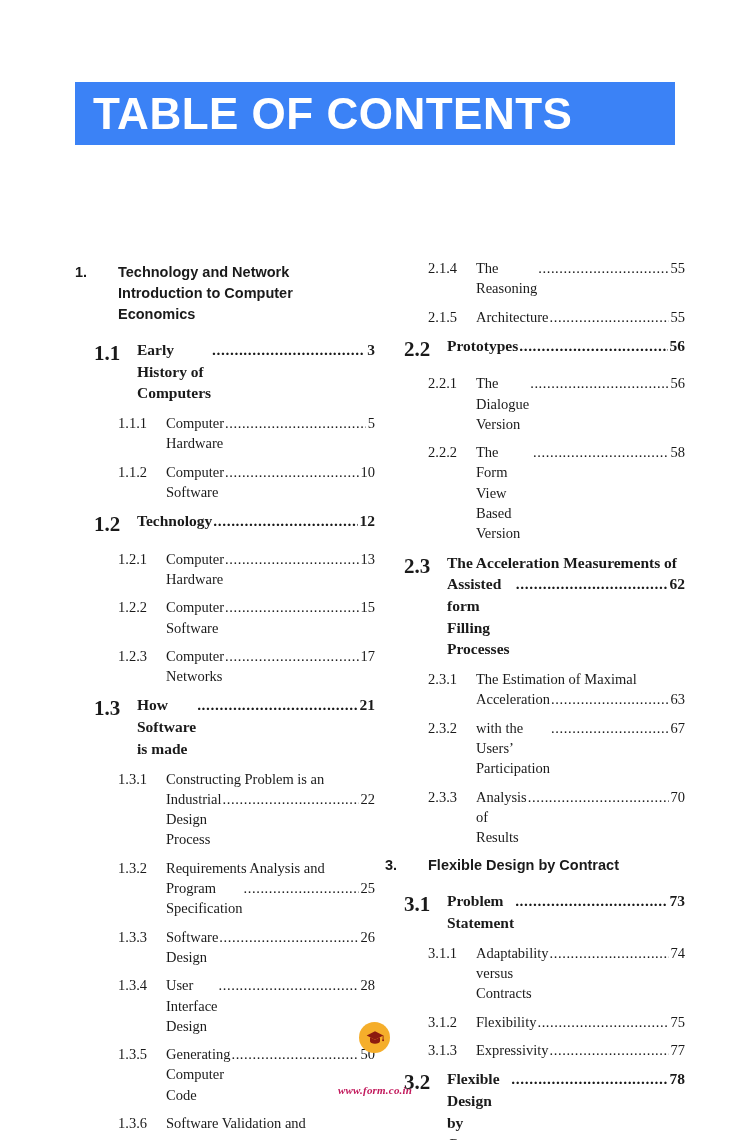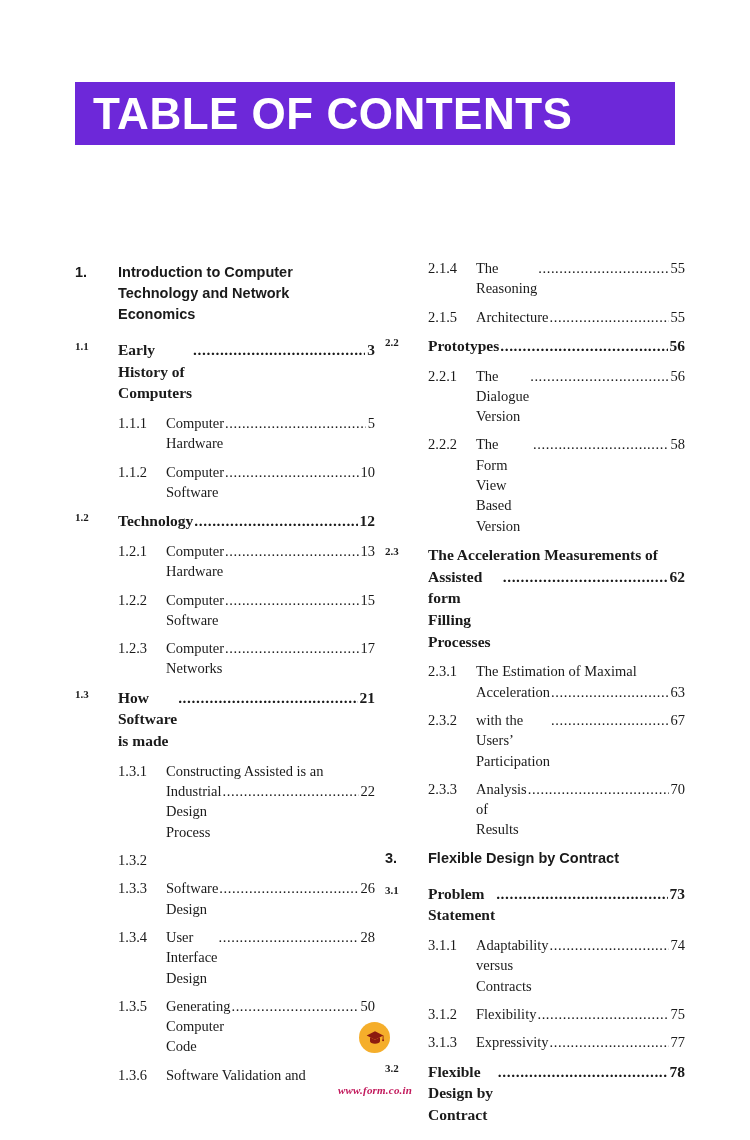--- a/index.html
+++ b/index.html
@@ -16,21 +16,21 @@
     overflow: hidden;
   }
 
   
   .banner {
     position: absolute;
     left: 75px;
     top: 82px;
     width: 600px;
     height: 63px;
-    background: #6d28d9;
+    background: #3b82f6;
     display: flex;
     align-items: center;
   }
   .banner-title {
     font-family: "Liberation Sans", sans-serif;
     font-weight: bold;
     font-size: 44px;
     letter-spacing: 0.5px;
     color: #ffffff;
     padding-left: 18px;
@@ -84,22 +84,23 @@
     font-weight: bold;
     font-size: 14.5px;
     line-height: 1.45;
   }
 
   
   .section { margin-bottom: 9px; }
   .section .num {
     width: 43px;
     font-weight: bold;
-    font-size: 11px;
+    font-size: 21px;
     line-height: 1.4;
+    margin-left: 19px;
   }
   .section .body-cell {
     font-weight: bold;
     font-size: 15.5px;
     line-height: 1.4;
   }
 
   
   .subsection {
     margin-bottom: 8px;
@@ -175,22 +176,22 @@
 
 <div class="banner">
   <div class="banner-title">TABLE OF CONTENTS</div>
 </div>
 
 <div class="columns">
   <div class="col col-left" id="col-left">
       <div class="entry chapter">
         <div class="num">1.</div>
         <div class="body-cell">
+          <span class="wrapline">Technology and Network</span>
           <span class="wrapline">Introduction to Computer</span>
-          <span class="wrapline">Technology and Network</span>
           <span class="lastline nodots">
             <span class="txt">Economics</span>
           </span>
         </div>
       </div>
       <div class="entry section">
         <div class="num">1.1</div>
         <div class="body-cell">
           <span class="lastline">
             <span class="txt">Early History of  Computers</span>
@@ -265,30 +266,38 @@
           <span class="lastline">
             <span class="txt">How Software is made </span>
             <span class="dots"></span>
             <span class="page">21</span>
           </span>
         </div>
       </div>
       <div class="entry subsection">
         <div class="num">1.3.1</div>
         <div class="body-cell">
-          <span class="wrapline">Constructing Assisted is an</span>
+          <span class="wrapline">Constructing Problem is an</span>
           <span class="lastline">
             <span class="txt">Industrial Design Process</span>
             <span class="dots"></span>
             <span class="page">22</span>
           </span>
         </div>
       </div>
       <div class="entry subsection">
         <div class="num">1.3.2</div>
+        <div class="body-cell">
+          <span class="wrapline">Requirements Analysis and</span>
+          <span class="lastline">
+            <span class="txt">Program Specification</span>
+            <span class="dots"></span>
+            <span class="page">25</span>
+          </span>
+        </div>
       </div>
       <div class="entry subsection">
         <div class="num">1.3.3</div>
         <div class="body-cell">
           <span class="lastline">
             <span class="txt">Software Design</span>
             <span class="dots"></span>
             <span class="page">26</span>
           </span>
         </div>

